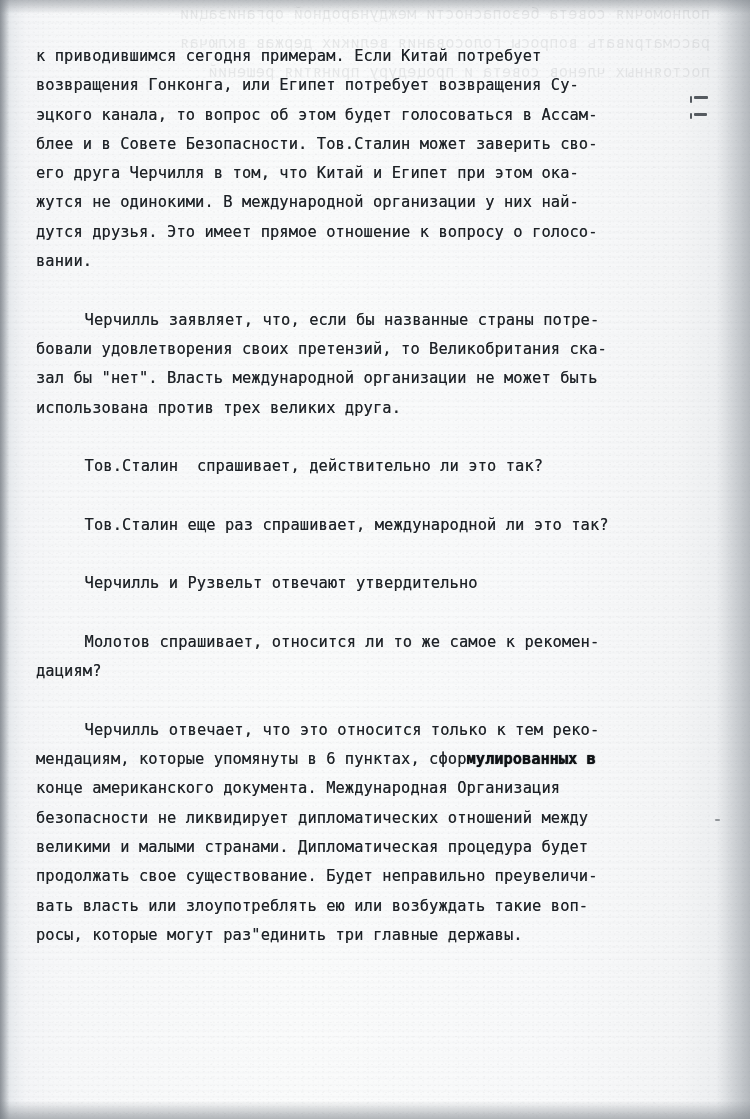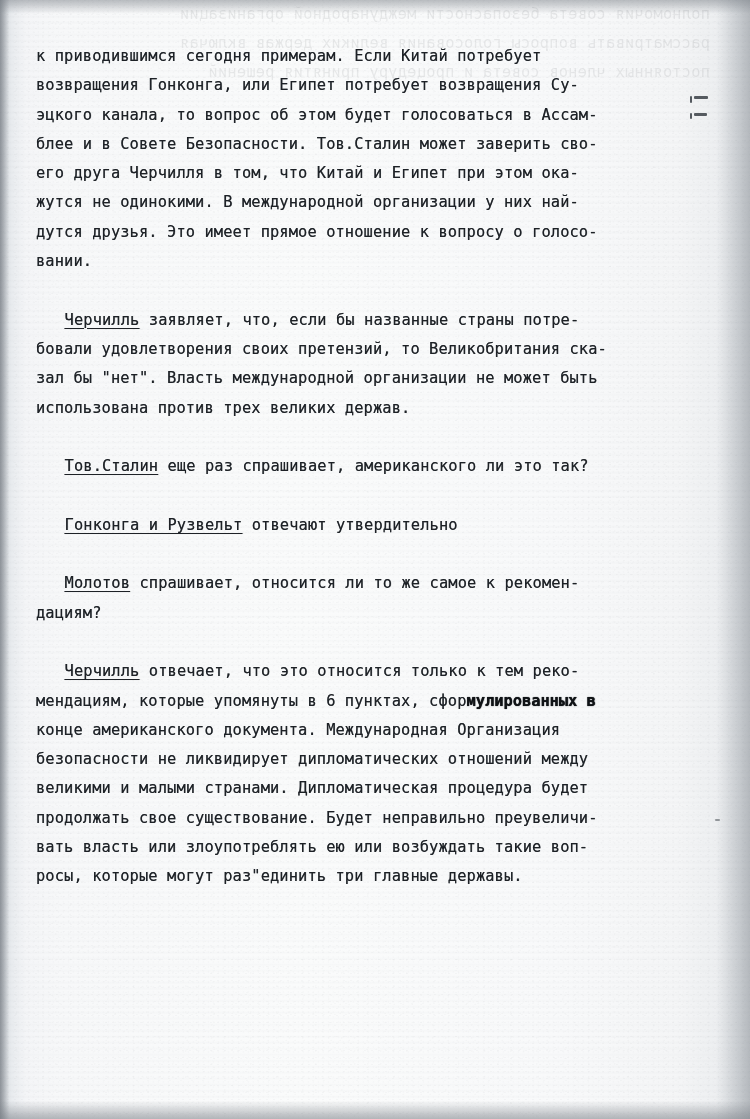--- a/index.html
+++ b/index.html
@@ -125,23 +125,23 @@
   .para {
     margin: 0;
     white-space: pre-wrap;
   }
   .para.spaced { margin-top: 29.3px; }
   .para.tight  { margin-top: 16px; }
 
   .indent { display: inline-block; width: 3.1ch; }
 
   .nm {
-    text-decoration: underline;
     text-decoration-thickness: 1.4px;
     text-underline-offset: 3px;
+    margin-left: 20px;
   }
 
   .heavy {
     color: #101316;
     font-weight: bold;
     letter-spacing: 0.02px;
     text-shadow:
       0 0 0.8px rgba(16,19,22,0.9),
       0.4px 0.15px 0.7px rgba(30,34,40,0.55);
     margin-top: 40px;
@@ -176,27 +176,28 @@
 эцкого канала, то вопрос об этом будет голосоваться в Ассам-
 блее и в Совете Безопасности. Тов.Сталин может заверить сво-
 его друга Черчилля в том, что Китай и Египет при этом ока-
 жутся не одинокими. В международной организации у них най-
 дутся друзья. Это имеет прямое отношение к вопросу о голосо-
 вании.</span></p>
 
     <p class="para spaced"><span class="indent"></span><span class="nm">Черчилль</span><span> заявляет, что, если бы названные страны потре-
 бовали удовлетворения своих претензий, то Великобритания ска-
 зал бы "нет". Власть международной организации не может быть
-использована против трех великих держав.</span></p>
-
-
-
-    <p class="para spaced"><span class="indent"></span><span class="nm">Тов.Сталин</span><span> еще раз спрашивает, американского ли это так?</span></p>
-
-    <p class="para spaced"><span class="indent"></span><span class="nm">Гонконга и Рузвельт</span><span> отвечают утвердительно</span></p>
+использована против трех великих друга.</span></p>
+
+    <p class="para spaced"><span class="indent"></span><span class="nm">Тов.Сталин</span><span>  спрашивает, действительно ли это так?</span></p>
+
+
+    <p class="para spaced"><span class="indent"></span><span class="nm">Тов.Сталин</span><span> еще раз спрашивает, международной ли это так?</span></p>
+
+    <p class="para spaced"><span class="indent"></span><span class="nm">Черчилль и Рузвельт</span><span> отвечают утвердительно</span></p>
 
 
     <p class="para spaced"><span class="indent"></span><span class="nm">Молотов</span><span> спрашивает, относится ли то же самое к рекомен-
 дациям?</span></p>
 
     <p class="para spaced"><span class="indent"></span><span class="nm">Черчилль</span><span> отвечает, что это относится только к тем реко-
 мендациям, которые упомянуты в 6 пунктах, сфор</span><span class="heavy">мулированных в</span><span>
 конце американского документа. Международная Организация
 безопасности не ликвидирует дипломатических отношений между
 великими и малыми странами. Дипломатическая процедура будет

